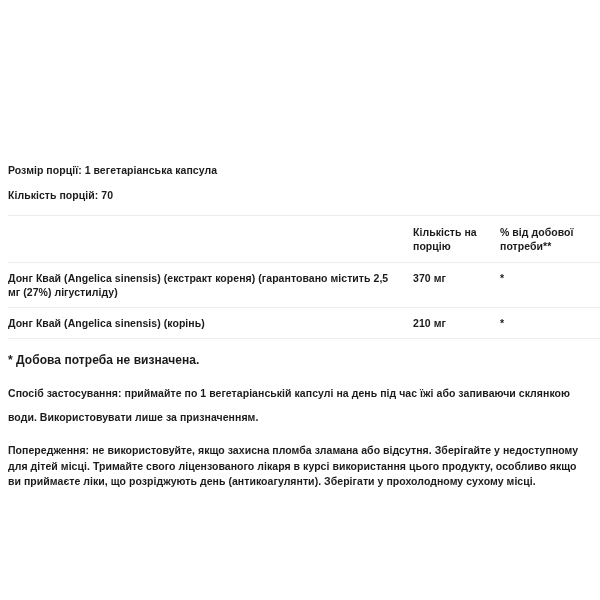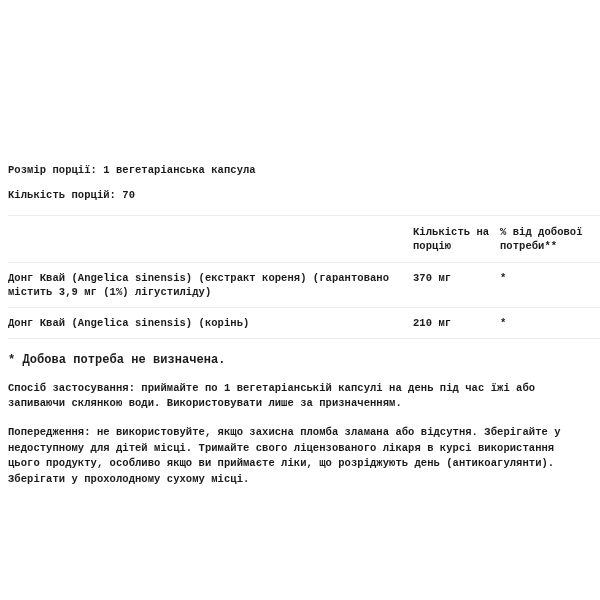--- a/index.html
+++ b/index.html
@@ -16,21 +16,20 @@
     -webkit-font-smoothing: antialiased;
   }
 
   .page {
     position: relative;
     width: 600px;
     height: 521px;
     box-sizing: border-box;
     padding: 0 8px;
     background: #ffffff;
-    font-family: Liberation Mono, monospace;
   }
 
   .content {
     position: absolute;
     left: 8px;
     top: 163px;
     width: 584px;
   }
 
   
@@ -93,21 +92,21 @@
     font-size: 12px;
     font-weight: 700;
     line-height: 14px;
     color: #1b1b1b;
     margin: 14px 0 0 0;
     letter-spacing: 0.05px;
   }
   .para {
     font-size: 10.5px;
     font-weight: 700;
-    line-height: 15px;
+    line-height: 24px;
     color: #1b1b1b;
     margin: 14px 0 0 0;
     letter-spacing: 0.05px;
     width: 580px;
   }
   .para.warning {
     line-height: 15.5px;
   }
 </style>
 </head>
@@ -123,21 +122,21 @@
     <table class="facts-table">
       <thead>
         <tr>
           <th class="col-name head-blank"></th>
           <th class="col-amount">Кількість на порцію</th>
           <th class="col-dv">% від добової потреби**</th>
         </tr>
       </thead>
       <tbody>
         <tr>
-          <td class="col-name row-name">Донг Квай (Angelica sinensis) (екстракт кореня) (гарантовано містить 3,9 мг (1%) лігустиліду)</td>
+          <td class="col-name row-name">Донг Квай (Angelica sinensis) (екстракт кореня) (гарантовано містить 2,5 мг (27%) лігустиліду)</td>
           <td class="col-amount">370 мг</td>
           <td class="col-dv dv-star">*</td>
         </tr>
         <tr>
           <td class="col-name row-name">Донг Квай (Angelica sinensis) (корінь)</td>
           <td class="col-amount">210 мг</td>
           <td class="col-dv dv-star">*</td>
         </tr>
       </tbody>
     </table>

